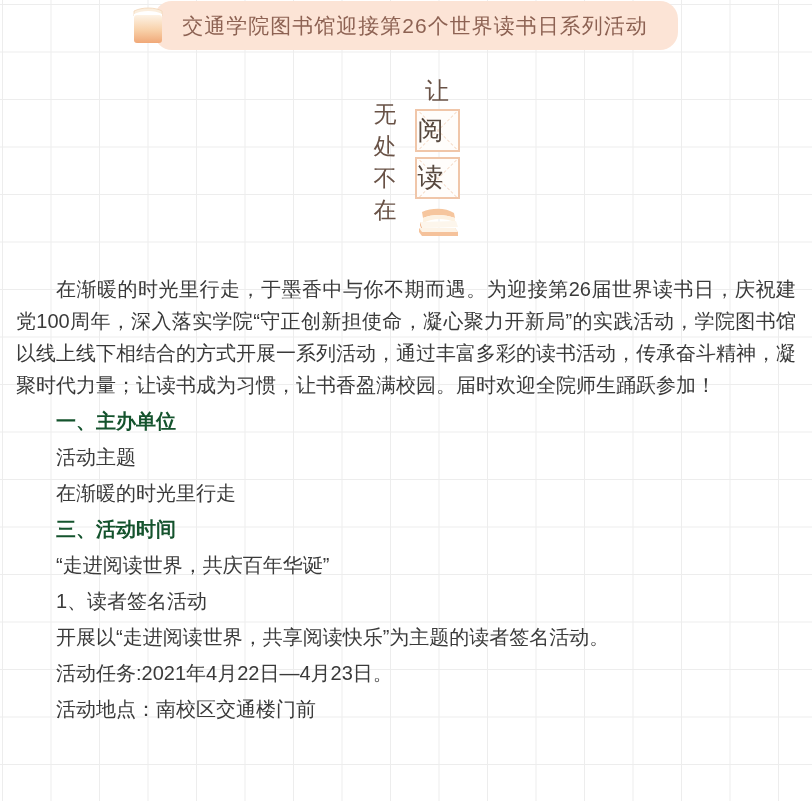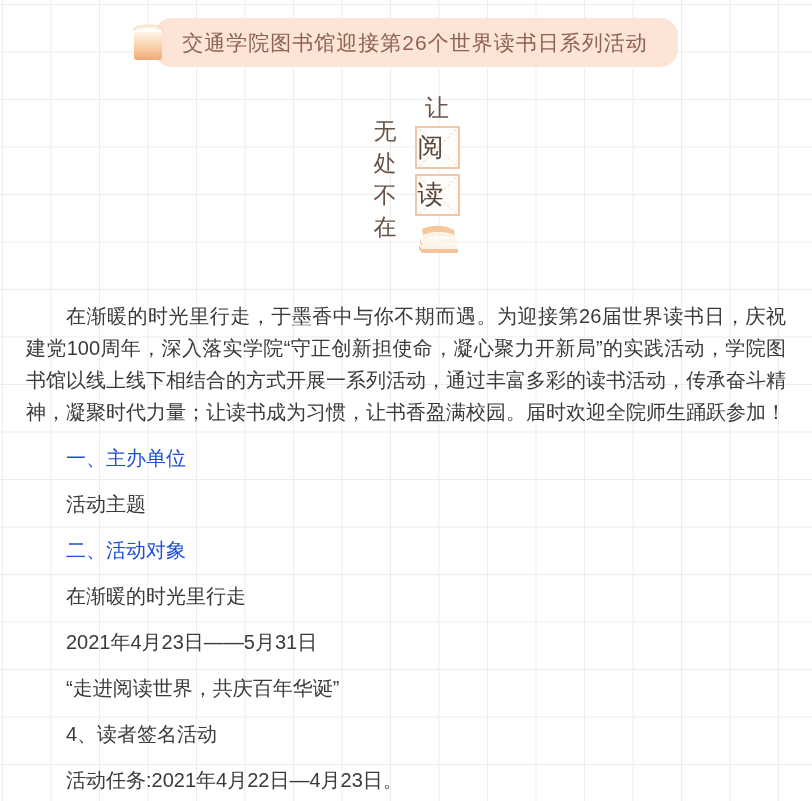--- a/index.html
+++ b/index.html
@@ -7,21 +7,21 @@
     width:812px;height:801px;overflow:hidden;
     font-family:"Liberation Sans","DejaVu Sans",sans-serif;
     background-color:#ffffff;
     background-image:
       linear-gradient(to right,#ededed 1px,transparent 1px),
       linear-gradient(to bottom,#ededed 1px,transparent 1px);
     background-size:48.5px 47.5px;
     background-position:2px 4px;
   }
   
-  .banner-wrap{display:flex;justify-content:center;padding-top:18px;border-radius:15px;}
+  .banner-wrap{display:flex;justify-content:center;padding-top:1px;border-radius:15px;}
   .banner{
     position:relative;left:10px;
     background:#fce4d6;border-radius:18px;height:49px;
     display:flex;align-items:center;
     padding:0 30px 0 28px;
     color:#8d6253;font-size:21px;letter-spacing:1px;white-space:nowrap;
   }
   .banner-book{position:absolute;left:-24px;top:3px;}
   
   .hero{display:flex;justify-content:center;gap:14px;margin-top:26px;position:relative;left:10px;height:168px;}
@@ -37,23 +37,23 @@
   .grid-box::before,.grid-box::after{
     content:"";position:absolute;left:-10px;top:19px;width:62px;
     border-top:1px dashed #f5ddcb;
   }
   .grid-box::before{transform:rotate(45deg);}
   .grid-box::after{transform:rotate(-45deg);}
   .grid-box span{position:relative;z-index:1;}
   .books-stack{margin-top:2px;}
   
   .content{padding:25px 12px 0;font-size:20px;line-height:32px;color:#3a3a3a;}
-  .content p{margin:14px;text-indent:2em;}
+  .content p{margin:4px;text-indent:2em;}
   .content p.intro{text-align:justify;}
-  .content p.h{font-weight:normal;color:#1d4ed8;}
+  .content p.h{font-weight:bold;color:#14532d;}
 </style>
 </head>
 <body>
 
 <div class="banner-wrap">
   <div class="banner">
     <span class="banner-book">
       <svg width="36" height="42" viewBox="0 0 36 42">
         <defs>
           <linearGradient id="bookg" x1="0" y1="0" x2="0" y2="1">
@@ -98,23 +98,23 @@
     </span>
   </div>
 </div>
 
 <div class="content">
   <p class="intro">在渐暖的时光里行走，于墨香中与你不期而遇。为迎接第26届世界读书日，庆祝建党100周年，深入落实学院“守正创新担使命，凝心聚力开新局”的实践活动，学院图书馆以线上线下相结合的方式开展一系列活动，通过丰富多彩的读书活动，传承奋斗精神，凝聚时代力量；让读书成为习惯，让书香盈满校园。届时欢迎全院师生踊跃参加！</p>
 
   <p class="h">一、主办单位</p>
   <p>活动主题</p>
 
-  <p class="h">二、活动对象</p>
   <p>在渐暖的时光里行走</p>
 
-  <p>2021年4月23日——5月31日</p>
+  <p class="h">三、活动时间</p>
 
   <p>“走进阅读世界，共庆百年华诞”</p>
 
-  <p>4、读者签名活动</p>
+  <p>1、读者签名活动</p>
+  <p>开展以“走进阅读世界，共享阅读快乐”为主题的读者签名活动。</p>
   <p>活动任务:2021年4月22日—4月23日。</p>
   <p>活动地点：南校区交通楼门前</p>
 </div>
 
 </body></html>

